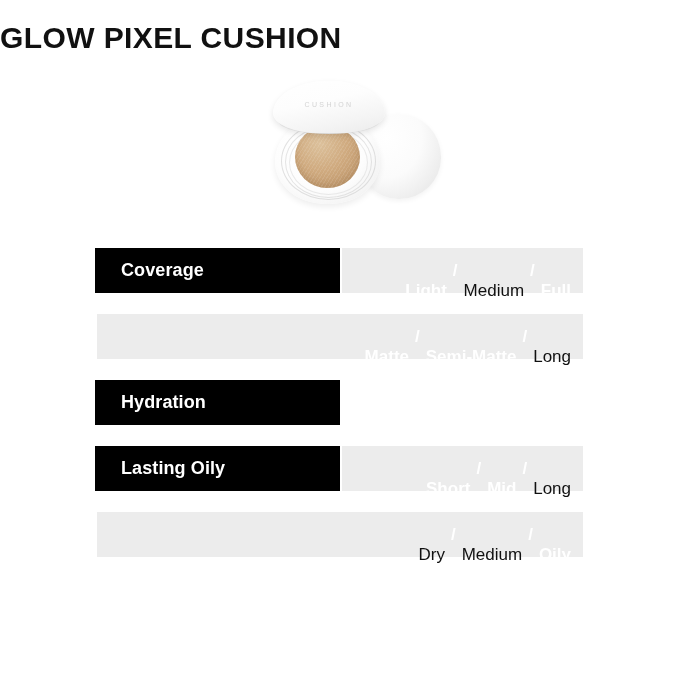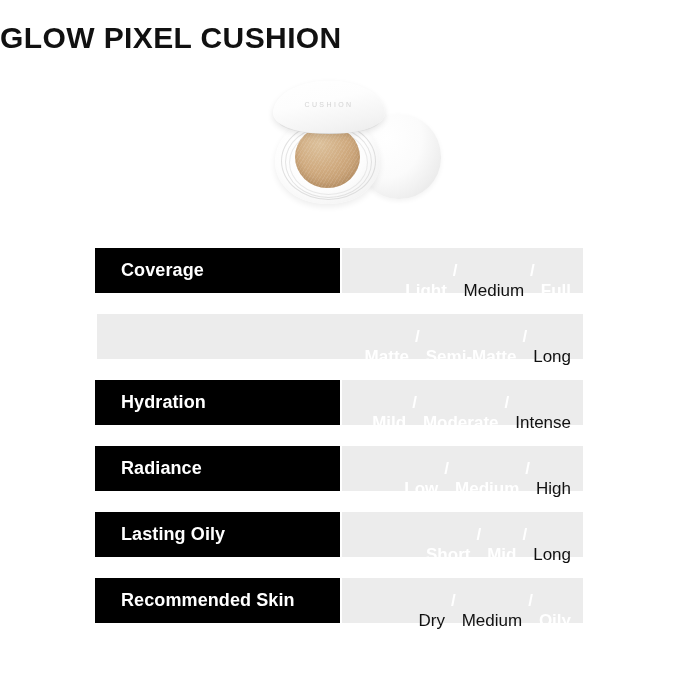--- a/index.html
+++ b/index.html
@@ -210,50 +210,32 @@
       <div class="spec-values">
         <span class="opt off">Matte</span>
         <span class="sep">/</span>
         <span class="opt off">Semi-Matte</span>
         <span class="sep">/</span>
         <span class="opt on">Long</span>
       </div>
     </div>
     <div class="spec-row">
       <div class="spec-label">Hydration</div>
-      <div class="spec-values">
-        <span class="opt off">Mild</span>
-        <span class="sep">/</span>
-        <span class="opt off">Moderate</span>
-        <span class="sep">/</span>
-        <span class="opt on">Intense</span>
-      </div>
-    </div>
-    <div class="spec-row">
-      <div class="spec-label">Radiance</div>
-      <div class="spec-values">
-        <span class="opt off">Low</span>
-        <span class="sep">/</span>
-        <span class="opt off">Medium</span>
-        <span class="sep">/</span>
-        <span class="opt on">High</span>
-      </div>
     </div>
     <div class="spec-row">
       <div class="spec-label">Lasting Oily</div>
       <div class="spec-values">
         <span class="opt off">Short</span>
         <span class="sep">/</span>
         <span class="opt off">Mid</span>
         <span class="sep">/</span>
         <span class="opt on">Long</span>
       </div>
     </div>
     <div class="spec-row">
-      <div class="spec-label">Recommended Skin</div>
       <div class="spec-values">
         <span class="opt on">Dry</span>
         <span class="sep">/</span>
         <span class="opt on">Medium</span>
         <span class="sep">/</span>
         <span class="opt off">Oily</span>
       </div>
     </div>
   </div>
 

